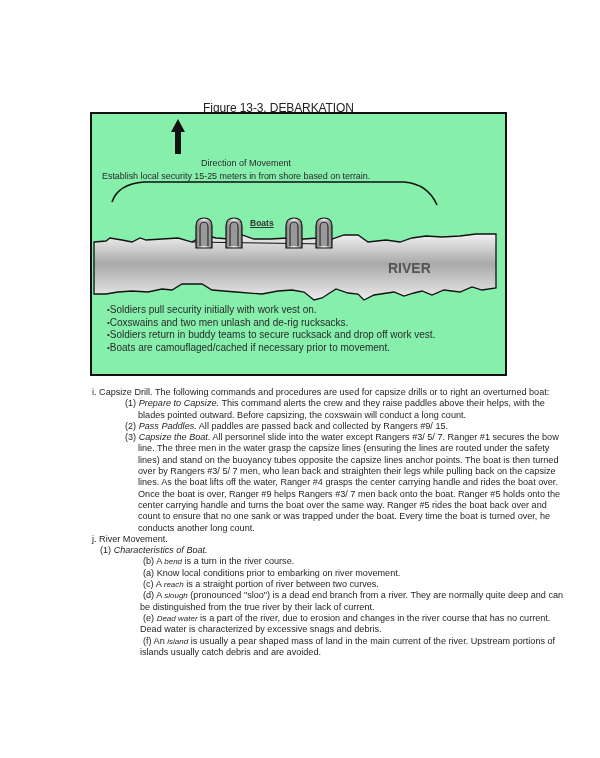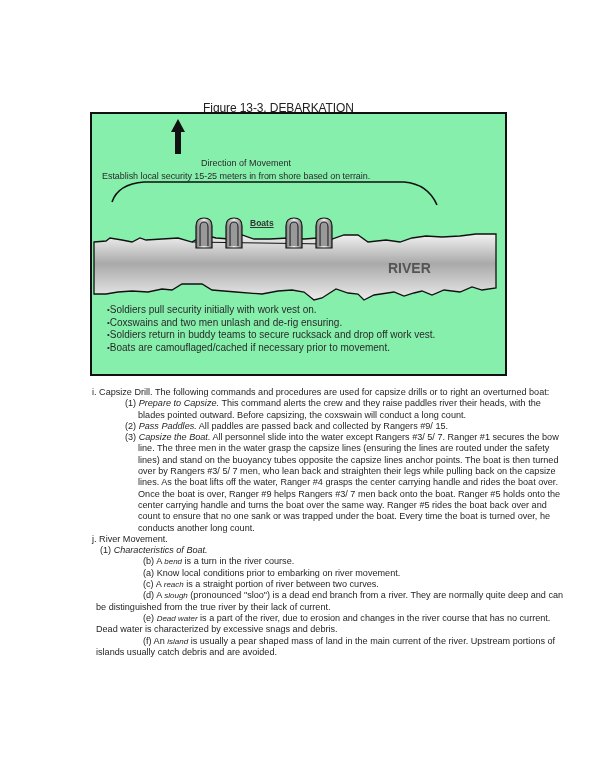--- a/index.html
+++ b/index.html
@@ -17,21 +17,21 @@
   .bullets { position: absolute; left: 15px; top: 190px; font-size: 10px; line-height: 12.5px; color: #2a2a2a; }
   .bullets div { white-space: nowrap; }
   .bullets .dot { font-size: 8px; vertical-align: 1px; }
 
   .body-text { position: absolute; left: 0; top: 387px; width: 600px; font-size: 9.1px; line-height: 11.3px; color: #1f1f1f; }
   .para { position: relative; white-space: nowrap; }
   .l0 { padding-left: 92px; }
   .l1 { padding-left: 125px; }
   .l1c { padding-left: 138px; }
   .l2 { padding-left: 143px; }
-  .l2c { padding-left: 96px; }
+  .l2c { padding-left: 96px; margin-left: 44px; }
   em { }
   .smallital { font-style: italic; font-size: 8px; }
 </style>
 </head>
 <body>
 
 <div class="fig-caption">Figure 13-3. DEBARKATION</div>
 
 <div class="fig-box">
   <svg width="417" height="264" viewBox="0 0 417 264">
@@ -75,30 +75,30 @@
           <path d="M228,132 L228,113 Q228,108 232,108 Q236,108 236,113 L236,132" fill="#999" stroke="#111" stroke-width="1"></path>
         </g>
       </g>
   </svg>
   <div class="dir-label">Direction of Movement</div>
   <div class="security-label">Establish local security 15-25 meters in from shore based on terrain.</div>
   <div class="boats-label">Boats</div>
   <div class="river-label">RIVER</div>
   <div class="bullets">
     <div><span class="dot">•</span><span>Soldiers pull security initially with work vest on.</span></div>
-    <div><span class="dot">•</span><span>Coxswains and two men unlash and de-rig ensuring.</span></div>
+    <div><span class="dot">•</span><span>Coxswains and two men unlash and de-rig rucksacks.</span></div>
     <div><span class="dot">•</span><span>Soldiers return in buddy teams to secure rucksack and drop off work vest.</span></div>
     <div><span class="dot">•</span><span>Boats are camouflaged/cached if necessary prior to movement.</span></div>
   </div>
 </div>
 
 <div class="body-text">
   <div class="para l0"><span>i. Capsize Drill.</span><span> The following commands and procedures are used for capsize drills or to right an overturned boat:</span></div>
 
-  <div class="para l1"><span>(1) </span><em>Prepare to Capsize.</em><span> This command alerts the crew and they raise paddles river their heads, with the</span></div>
+  <div class="para l1"><span>(1) </span><em>Prepare to Capsize.</em><span> This command alerts the crew and they raise paddles above their helps, with the</span></div>
   <div class="para l1c">blades pointed outward. Before capsizing, the coxswain will conduct a long count.</div>
 
   <div class="para l1"><span>(2) </span><em>Pass Paddles.</em><span> All paddles are passed back and collected by Rangers #9/ 15.</span></div>
 
   <div class="para l1"><span>(3) </span><em>Capsize the Boat.</em><span> All personnel slide into the water except Rangers #3/ 5/ 7. Ranger #1 secures the bow</span></div>
   <div class="para l1c">line. The three men in the water grasp the capsize lines (ensuring the lines are routed under the safety</div>
   <div class="para l1c">lines) and stand on the buoyancy tubes opposite the capsize lines anchor points. The boat is then turned</div>
   <div class="para l1c">over by Rangers #3/ 5/ 7 men, who lean back and straighten their legs while pulling back on the capsize</div>
   <div class="para l1c">lines. As the boat lifts off the water, Ranger #4 grasps the center carrying handle and rides the boat over.</div>
   <div class="para l1c">Once the boat is over, Ranger #9 helps Rangers #3/ 7 men back onto the boat. Ranger #5 holds onto the</div>

